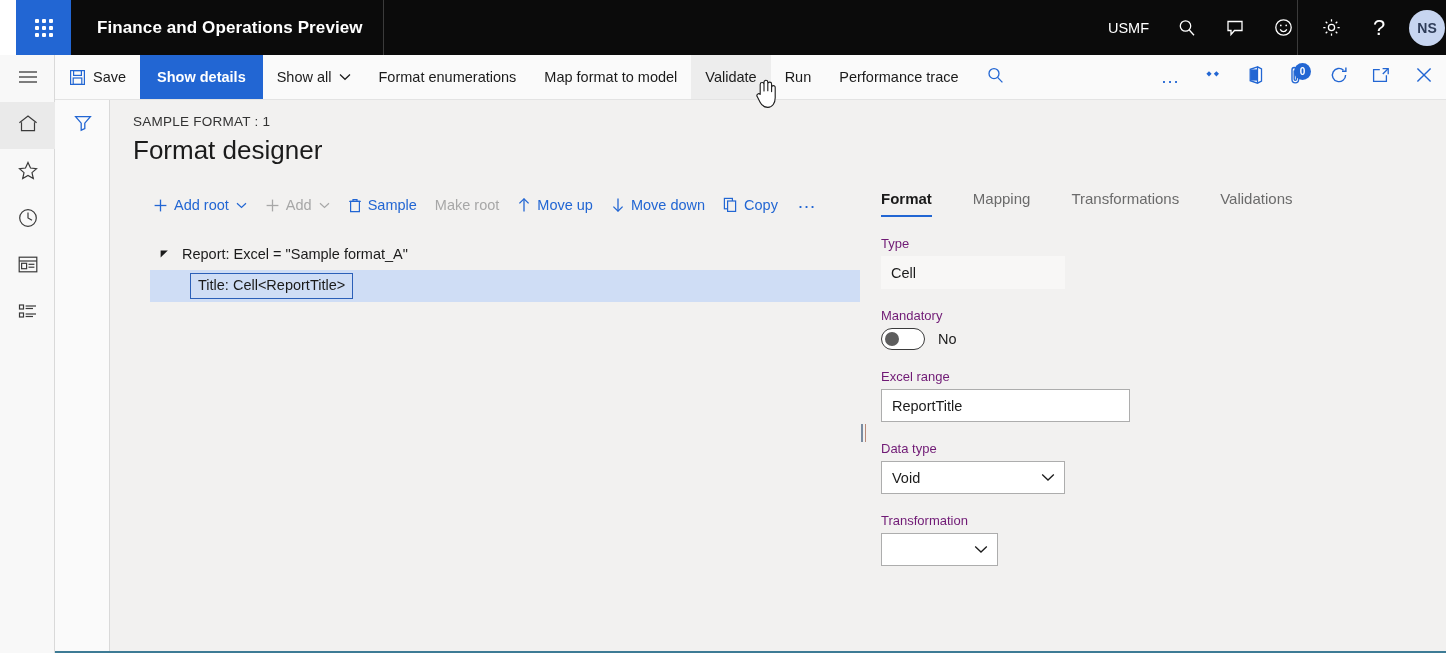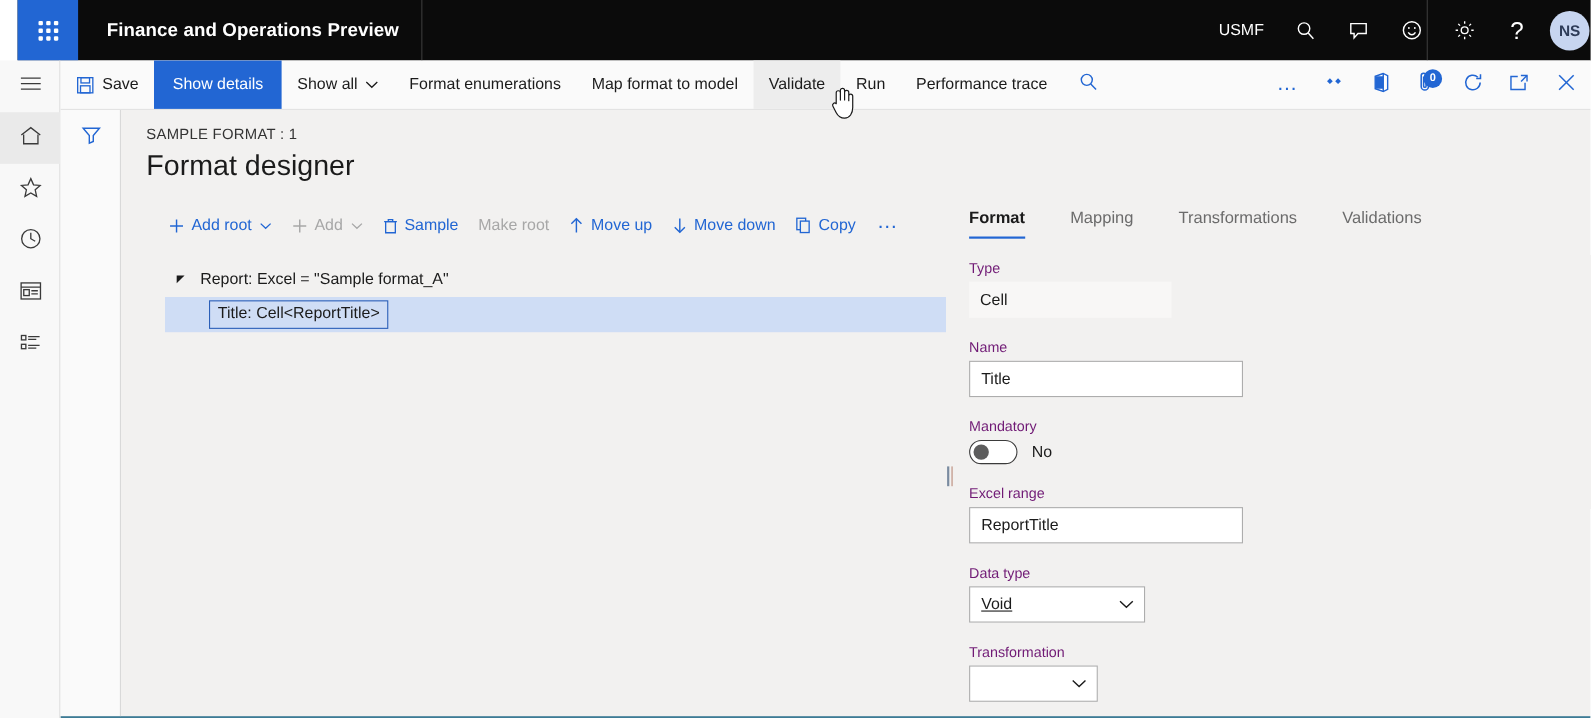--- a/index.html
+++ b/index.html
@@ -106,21 +106,21 @@
     padding: 0 14px;
     font-size: 14.5px;
     color: #1b1b1b;
     cursor: pointer;
     white-space: nowrap;
     height: 44px;
   }
   .cmd.primary {
     background: #2266d3;
     color: #ffffff;
-    font-weight: 400;
+    font-weight: 700;
     padding: 0 17px;
   }
   .cmd.hover { background: #ededed; }
   .cmd .ico { margin-right: 7px; display:flex; align-items:center; color:#2266d3; }
   .cmd .chev { margin-left: 7px; display:flex; align-items:center; }
   .cmd-right {
     position: absolute; right: 0; top: 0;
     height: 44px;
     display: flex; align-items: center;
   }
@@ -290,21 +290,21 @@
   }
   .select {
     height: 33px;
     background: #ffffff;
     border: 1px solid #adadad;
     display: flex; align-items: center; justify-content: space-between;
     padding: 0 9px 0 10px;
     font-size: 14.5px; color: #1b1b1b;
     cursor: pointer;
   }
-  .select.w-datatype { width: 160px; text-decoration: underline; }
+  .select.w-datatype { width: 184px; }
   .select.w-transform { width: 117px; }
   .select .chev { color:#1b1b1b; display:flex; align-items:center; }
 
   
   .cursor-hand {
     position: absolute;
     left: 754px; top: 78px;
     pointer-events: none;
     z-index: 50;
   }
@@ -668,24 +668,20 @@
       <div class="tab">Mapping</div>
       <div class="tab">Transformations</div>
       <div class="tab">Validations</div>
     </div>
 
     <div class="field">
       <div class="field-label">Type</div>
       <div class="readonly-val">Cell</div>
     </div>
 
-    <div class="field">
-      <div class="field-label">Name</div>
-      <div class="txtinput">Title</div>
-    </div>
 
     <div class="field">
       <div class="field-label">Mandatory</div>
       <div class="toggle-row">
         <div class="toggle">
           <div class="knob"></div>
         </div>
         <div class="toggle-label">No</div>
       </div>
     </div>

